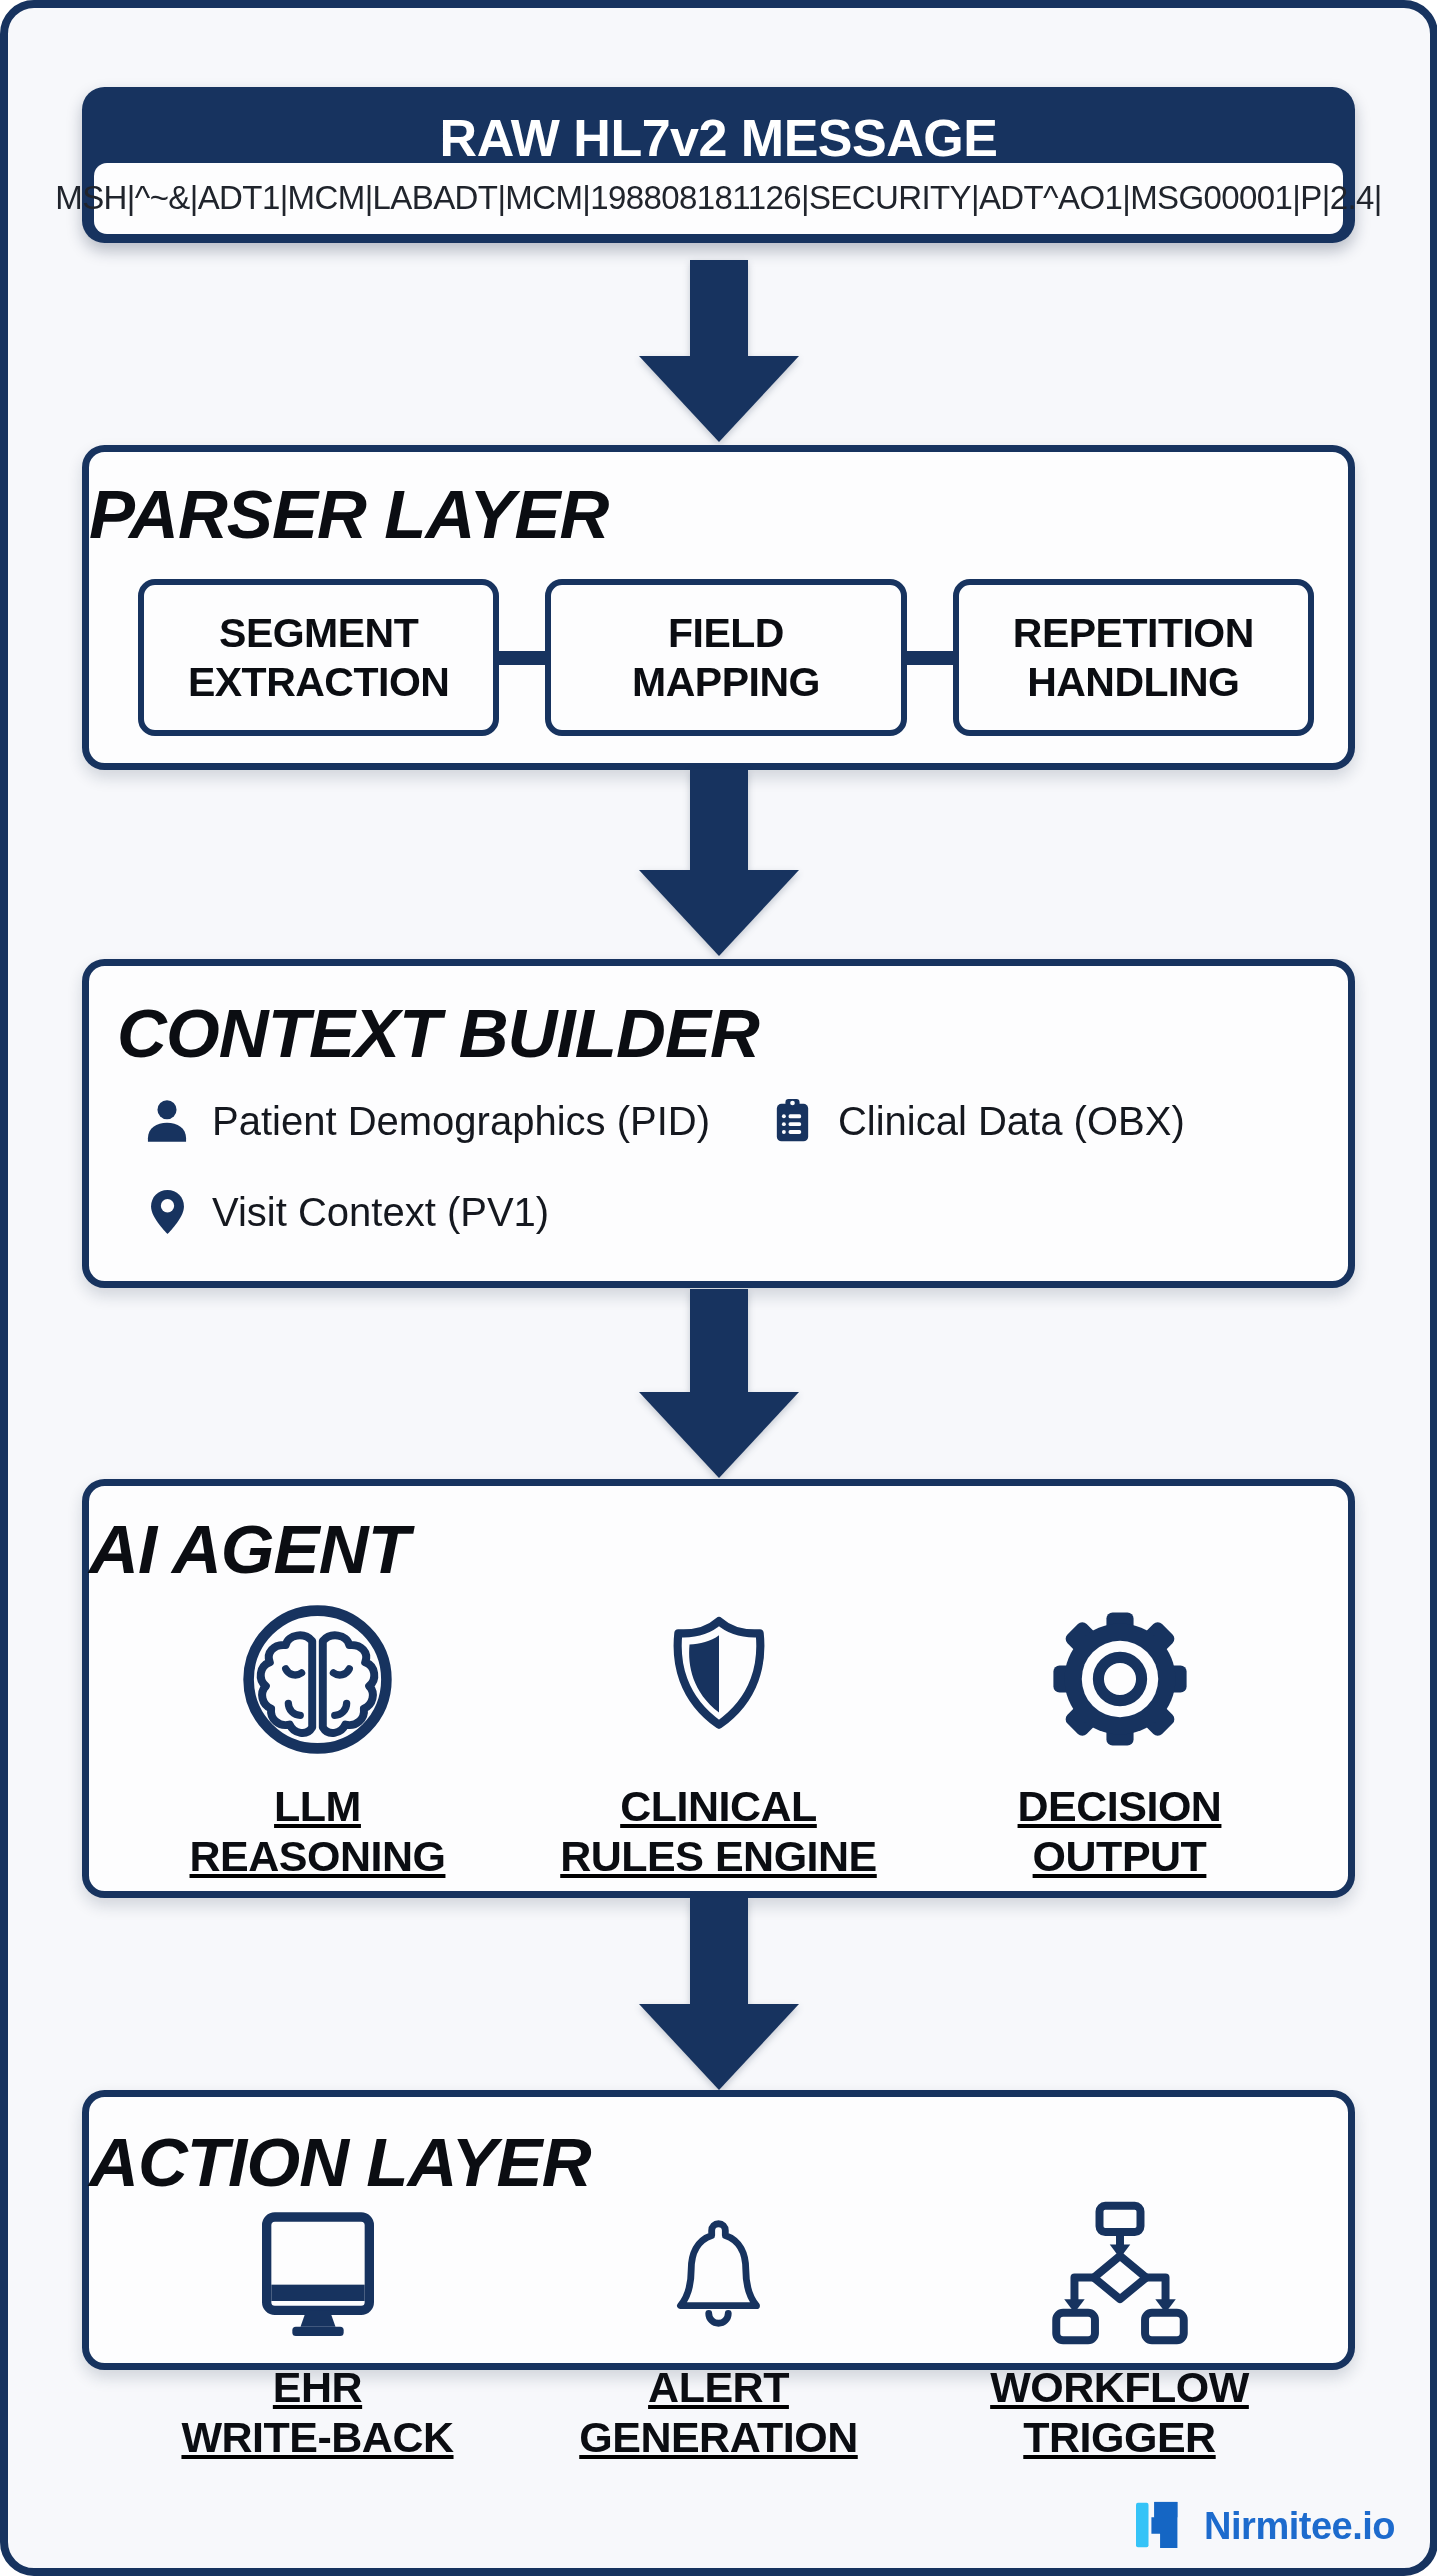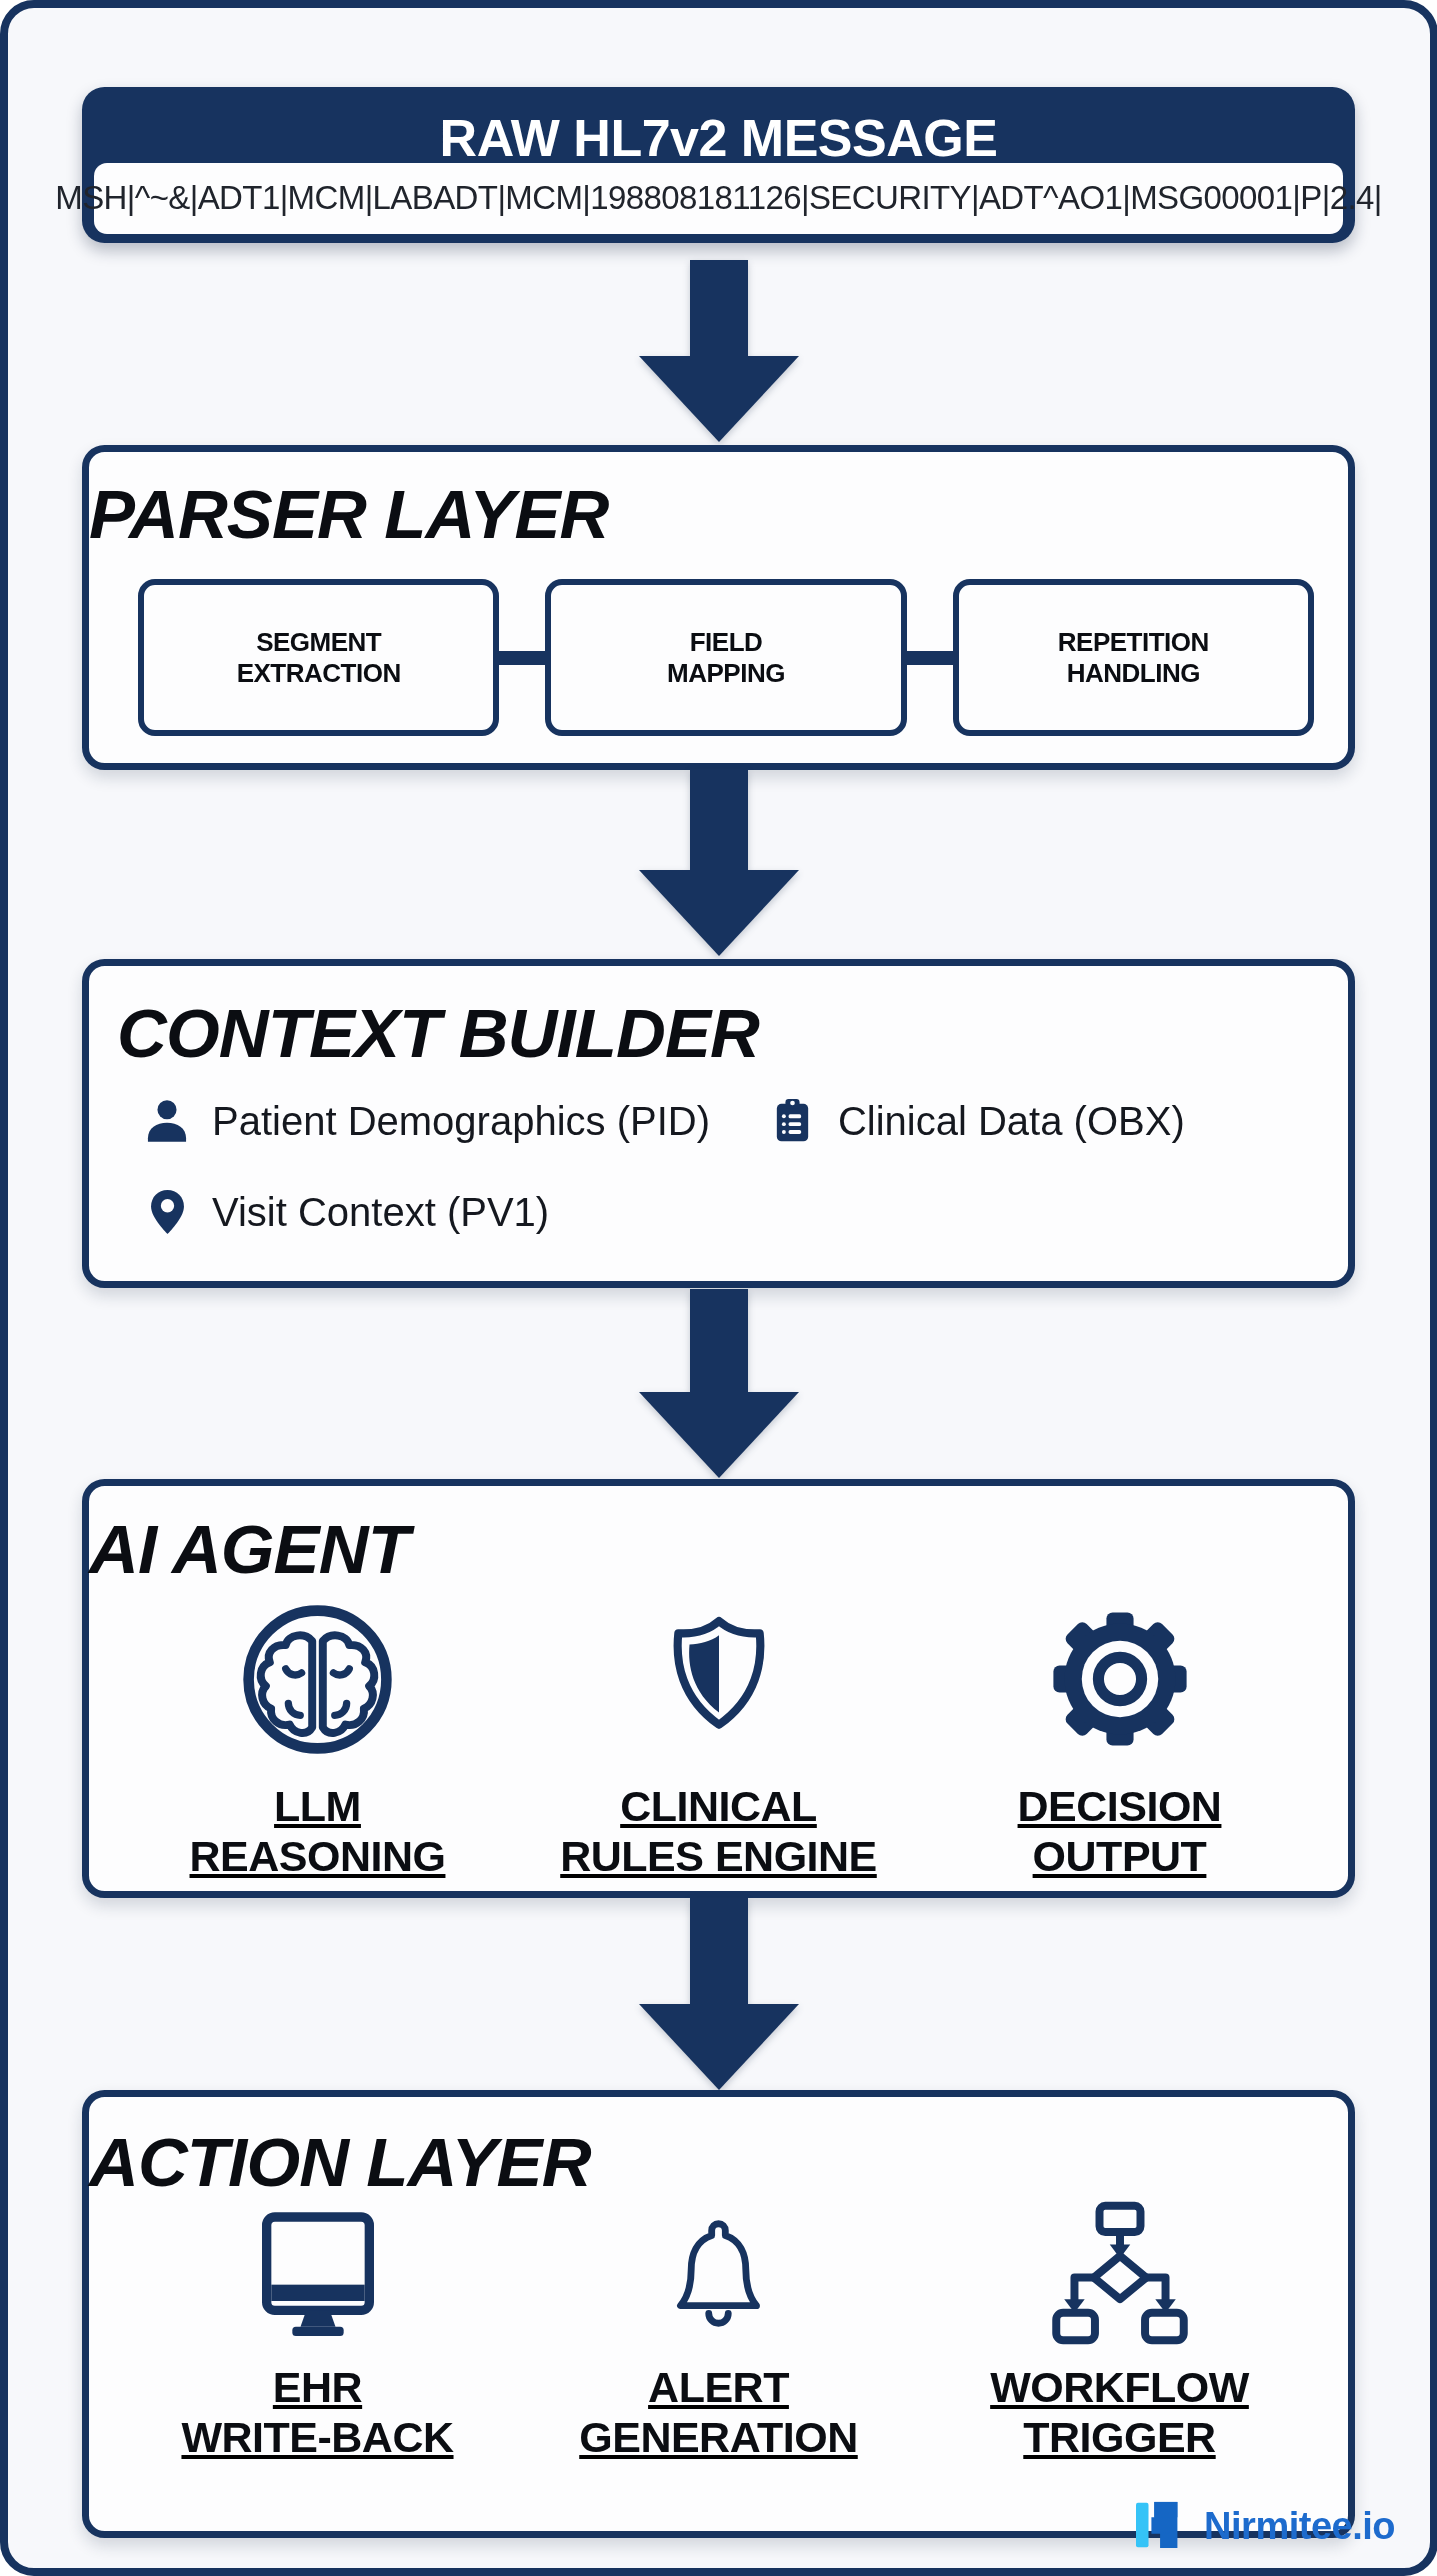--- a/index.html
+++ b/index.html
@@ -32,35 +32,35 @@
   .section-box{position:absolute;left:82px;width:1273px;background:#fdfdfe;border:7.5px solid #17335f;
     border-radius:22.5px;box-shadow:0 7.5px 15px rgba(20,35,65,.16);}
   .section-title{text-align:left;font-size:69px;font-weight:700;color:#0b0d12;letter-spacing:-0.9px;font-style:italic;}
 
   
   .parser-box{top:445px;height:325px;}
   .parser-box .section-title{margin-top:22.5px;}
   .sub-row{position:absolute;left:49px;right:34px;top:127px;height:157px;display:flex;}
   .sub-box{flex:1;border:6.6px solid #17335f;border-radius:17px;background:#fdfdfe;
     display:flex;flex-direction:column;align-items:center;justify-content:center;
-    font-size:26px;font-weight:700;color:#0b0d12;line-height:1.18;letter-spacing:-0.5px;text-align:center;}
+    font-size:41px;font-weight:700;color:#0b0d12;line-height:1.18;letter-spacing:-0.5px;text-align:center;}
   .connector{width:46px;height:14px;background:#17335f;align-self:center;flex:0 0 auto;}
 
   
   .context-box{top:959px;height:329px;}
   .context-box .section-title{margin-top:28px;padding-left:28px;}
   .ctx-grid{position:absolute;left:52px;right:37px;top:118px;bottom:32px;display:grid;
     grid-template-columns:53.5% 46.5%;row-gap:28px;align-content:space-evenly;}
   .ctx-item{display:flex;align-items:center;gap:19px;font-size:40px;color:#15181f;}
   .ctx-icon{width:52px;height:52px;flex:0 0 auto;display:flex;align-items:center;justify-content:center;}
 
   
   .ai-box{top:1479px;height:419px;}
   .ai-box .section-title{margin-top:24px;}
-  .action-box{top:2090px;height:448px;}
+  .action-box{top:2090px;height:280px;}
   .action-box .section-title{margin-top:26px;}
   .col-grid{position:absolute;left:28px;right:28px;display:grid;grid-template-columns:1fr 1fr 1fr;}
   .ai-box .col-grid{top:105px;bottom:20.6px;}
   .action-box .col-grid{top:101px;bottom:17px;}
   .col-cell{display:flex;flex-direction:column;align-items:center;text-decoration:underline;}
   .icon-wrap{display:flex;align-items:center;justify-content:center;}
   .ai-box .icon-wrap{height:176px;}
   .action-box .icon-wrap{height:150px;}
   .col-label{margin-top:15px;text-align:center;font-size:43px;font-weight:700;color:#0b0d12;
     line-height:1.16;letter-spacing:-0.5px;}

